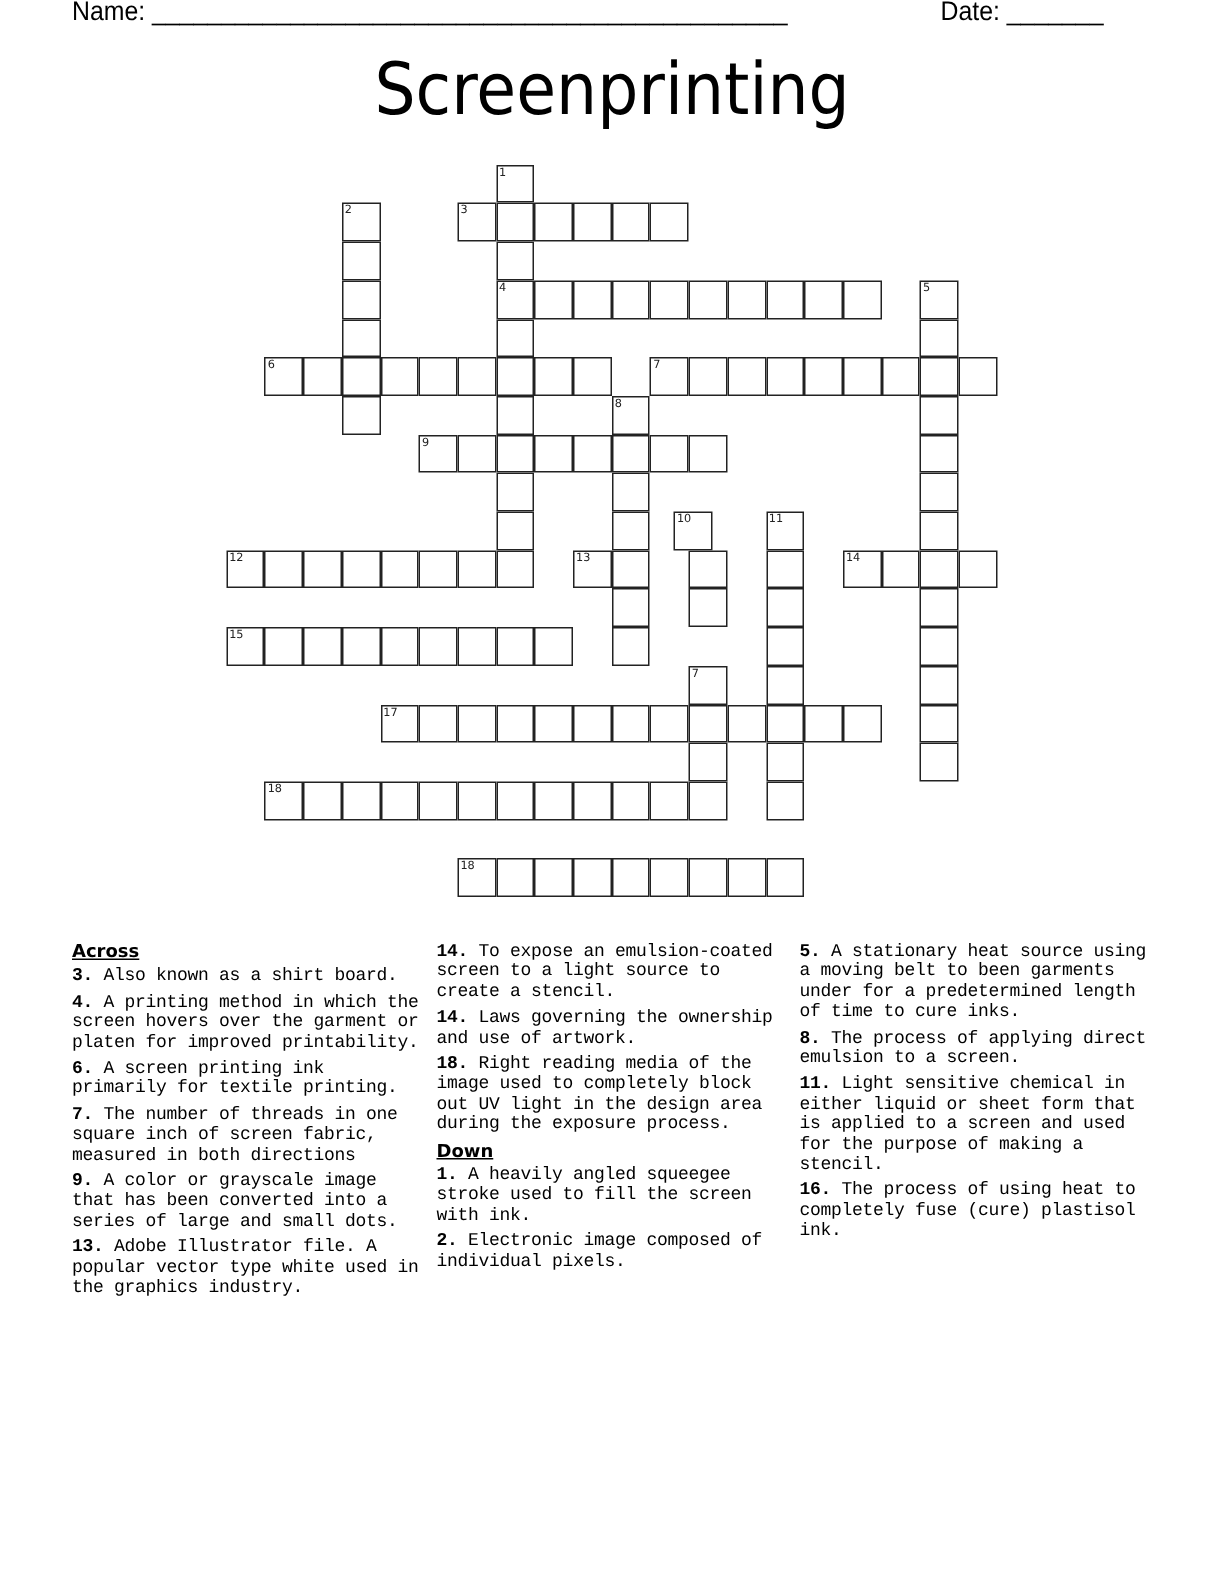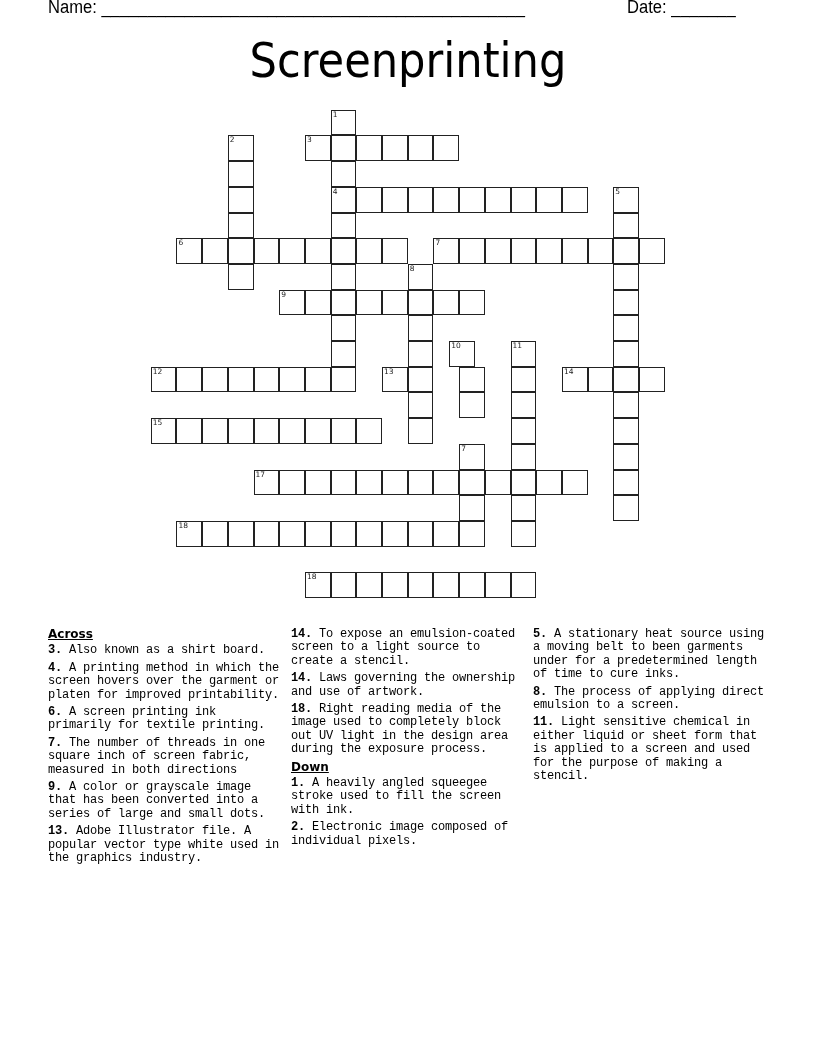--- a/index.html
+++ b/index.html
@@ -222,13 +222,14 @@
   <div class="clue"><b>18.</b> <span>Right reading media of the image used to completely block out UV light in the design area during the exposure process.</span></div>
   <div class="section-head">Down</div>
   <div class="clue"><b>1.</b> <span>A heavily angled squeegee stroke used to fill the screen with ink.</span></div>
   <div class="clue"><b>2.</b> <span>Electronic image composed of individual pixels.</span></div>
 </div>
 
 <div class="clues-col col3">
   <div class="clue"><b>5.</b> <span>A stationary heat source using a moving belt to been garments under for a predetermined length of time to cure inks.</span></div>
   <div class="clue"><b>8.</b> <span>The process of applying direct emulsion to a screen.</span></div>
   <div class="clue"><b>11.</b> <span>Light sensitive chemical in either liquid or sheet form that is applied to a screen and used for the purpose of making a stencil.</span></div>
+  <div class="clue"><b>16.</b> <span>The process of using heat to completely fuse (cure) plastisol ink.</span></div>
 </div>
 
 </body></html>

